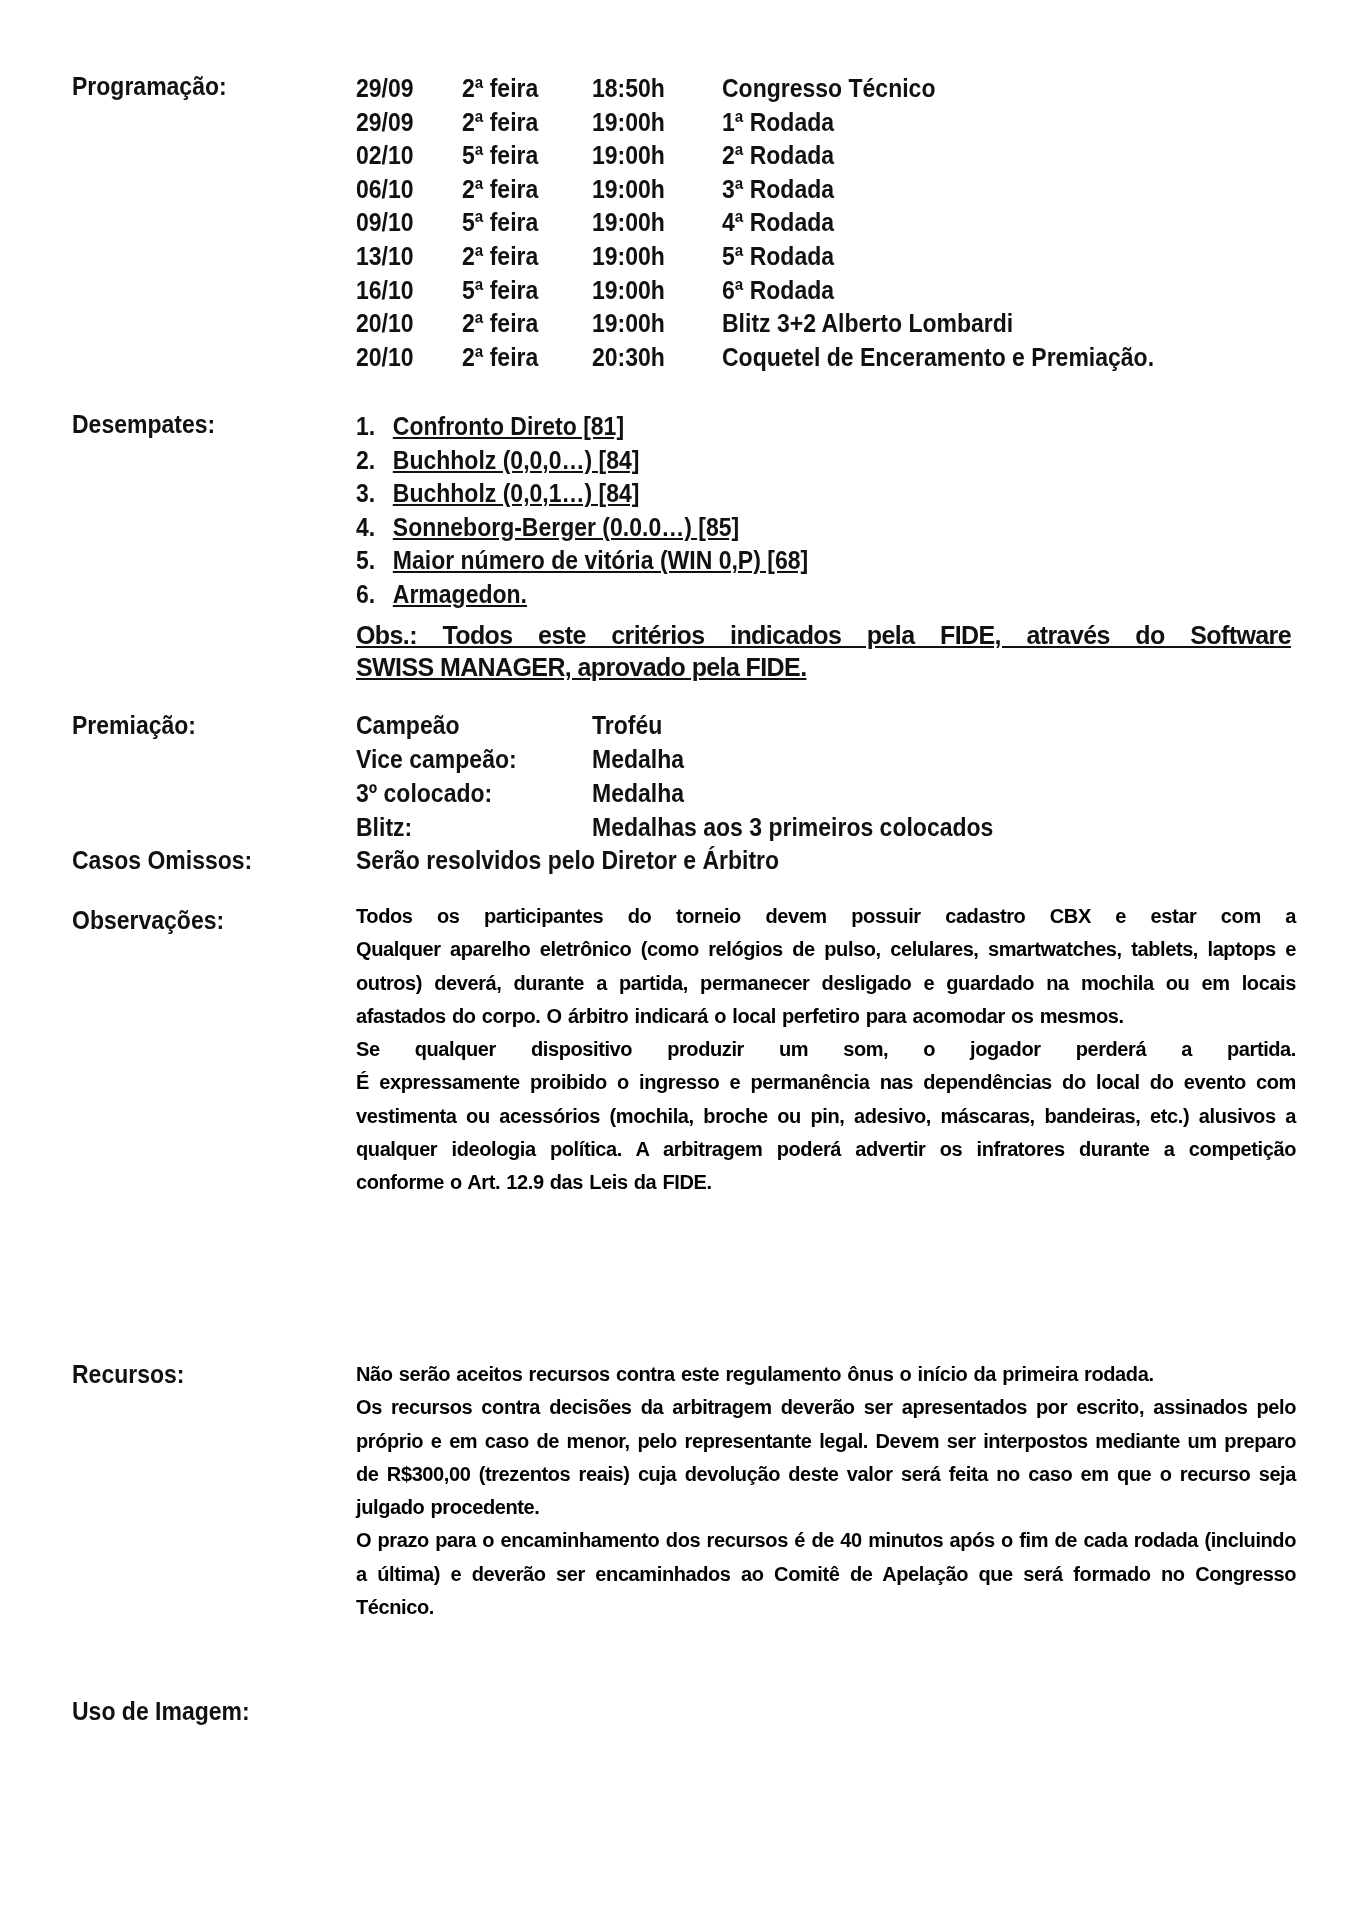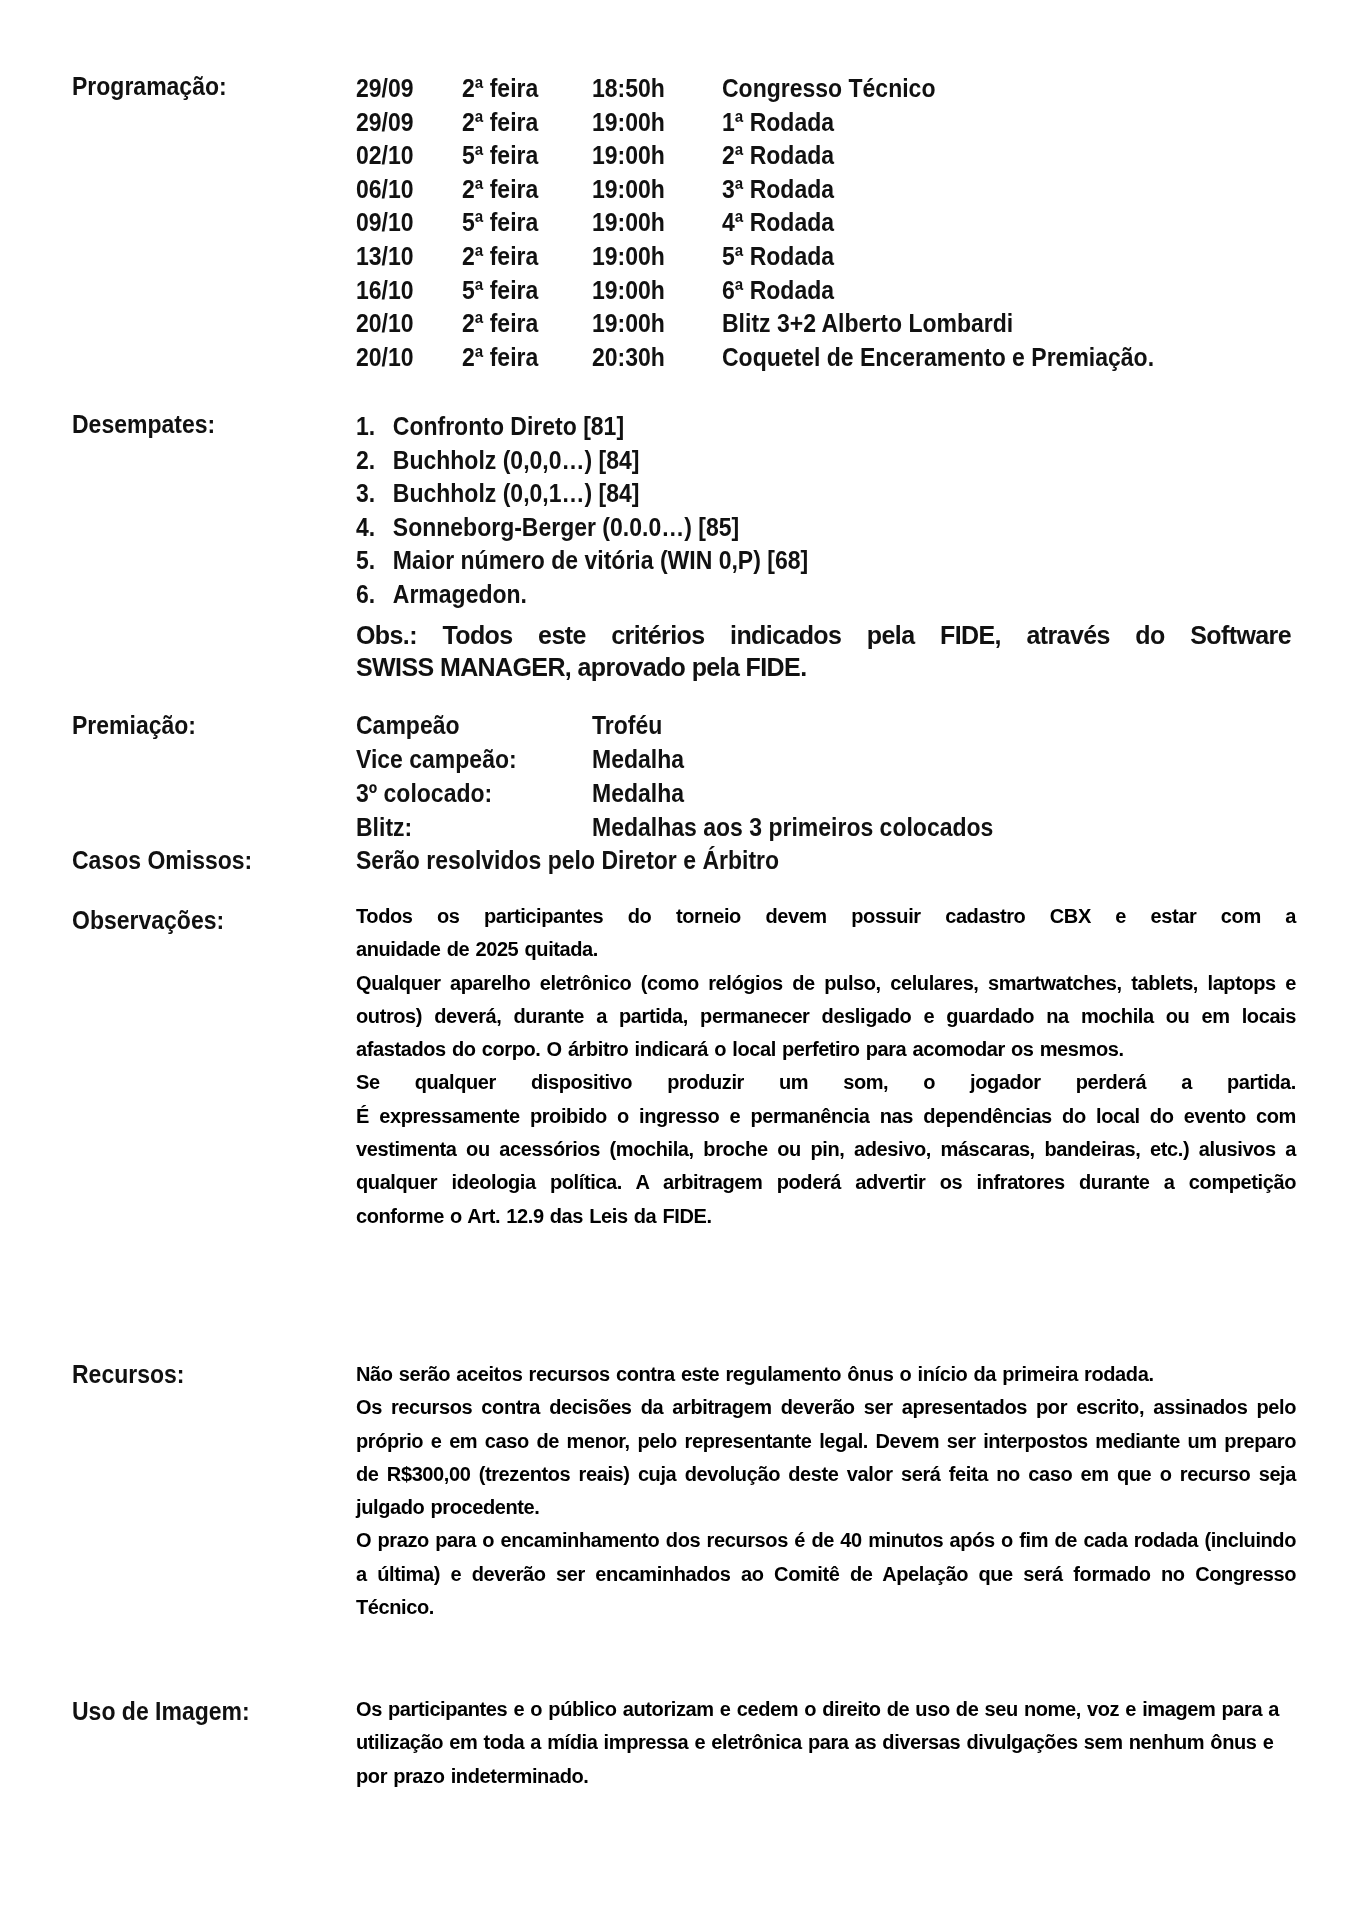--- a/index.html
+++ b/index.html
@@ -18,21 +18,21 @@
   .cond { transform: scaleX(0.92); transform-origin: left center; }
   
   .sched { position: absolute; left: 356px; top: 72px; }
   .srow { position: relative; height: 33.6px; line-height: 33.6px; }
   .srow span { position: absolute; top: 0; }
   .c-date { left: 0; }
   .c-day  { left: 106px; }
   .c-time { left: 236px; }
   .c-event{ left: 366px; }
   
-  .tb { position: absolute; left: 356px; top: 410px; width: 940px; }
+  .tb { position: absolute; left: 356px; top: 410px; width: 940px; text-decoration: underline; }
   .tbrow { height: 33.5px; line-height: 33.5px; }
   .tbrow .num { display: inline-block; width: 40px; }
   .obs { line-height: 32px; text-align: justify; text-align-last: left; width: 935px; margin-top: 1px; }
   .obs-line1 { text-align: justify; text-align-last: justify; display: block; margin-top: 8px; }
   
   .prize { position: absolute; left: 356px; top: 708px; }
   .prow { position: relative; height: 34px; line-height: 34px; }
   .prow span { position: absolute; top: 0; }
   .p-place { left: 0; }
   .p-award { left: 236px; }
@@ -145,34 +145,30 @@
     </div>
   </div>
 
   <div class="label" style="top:843px; line-height:34px;">Casos Omissos:</div>
   <div class="omissos arial cond">Serão resolvidos pelo Diretor e Árbitro</div>
 
   <div class="label" style="top:906px;">Observações:</div>
   <div class="para" style="top:900px;">
     <p class="narrow">
       <span class="jl">Todos os participantes do torneio devem possuir cadastro CBX e estar com a</span>
-      <span style="display:block;">anuidade de 2025 quitada.</span>
     </p>
     <p class="narrow">Qualquer aparelho eletrônico (como relógios de pulso, celulares, smartwatches, tablets, laptops e outros) deverá, durante a partida, permanecer desligado e guardado na mochila ou em locais afastados do corpo. O árbitro indicará o local perfetiro para acomodar os mesmos.</p>
     <p class="narrow">
       <span class="jl">Se qualquer dispositivo produzir um som, o jogador perderá a partida.</span>
       <span>É expressamente proibido o ingresso e permanência nas dependências do local do evento com vestimenta ou acessórios (mochila, broche ou pin, adesivo, máscaras, bandeiras, etc.) alusivos a qualquer ideologia política. A arbitragem poderá advertir os infratores durante a competição conforme o Art. 12.9 das Leis da FIDE.</span>
     </p>
   </div>
 
   <div class="label" style="top:1360px;">Recursos:</div>
   <div class="para" style="top:1358px;">
     <p class="narrow">Não serão aceitos recursos contra este regulamento ônus o início da primeira rodada.</p>
     <p class="narrow">Os recursos contra decisões da arbitragem deverão ser apresentados por escrito, assinados pelo próprio e em caso de menor, pelo representante legal. Devem ser interpostos mediante um preparo de R$300,00 (trezentos reais) cuja devolução deste valor será feita no caso em que o  recurso seja  julgado procedente.</p>
     <p class="narrow">O prazo para o encaminhamento dos recursos é de 40 minutos após o fim de cada rodada (incluindo a última) e deverão ser encaminhados ao Comitê de Apelação que será formado no Congresso Técnico.</p>
   </div>
 
   <div class="label" style="top:1697px;">Uso de Imagem:</div>
-  <div class="para" style="top:1693px;">
-    <p class="narrow" style="text-align:left;">Os participantes e o público autorizam e cedem o direito de uso de seu nome, voz e imagem para a utilização em toda a mídia impressa e eletrônica para as diversas divulgações sem nenhum ônus e por prazo indeterminado.</p>
-  </div>
 
 </div>
 
 </body></html>

